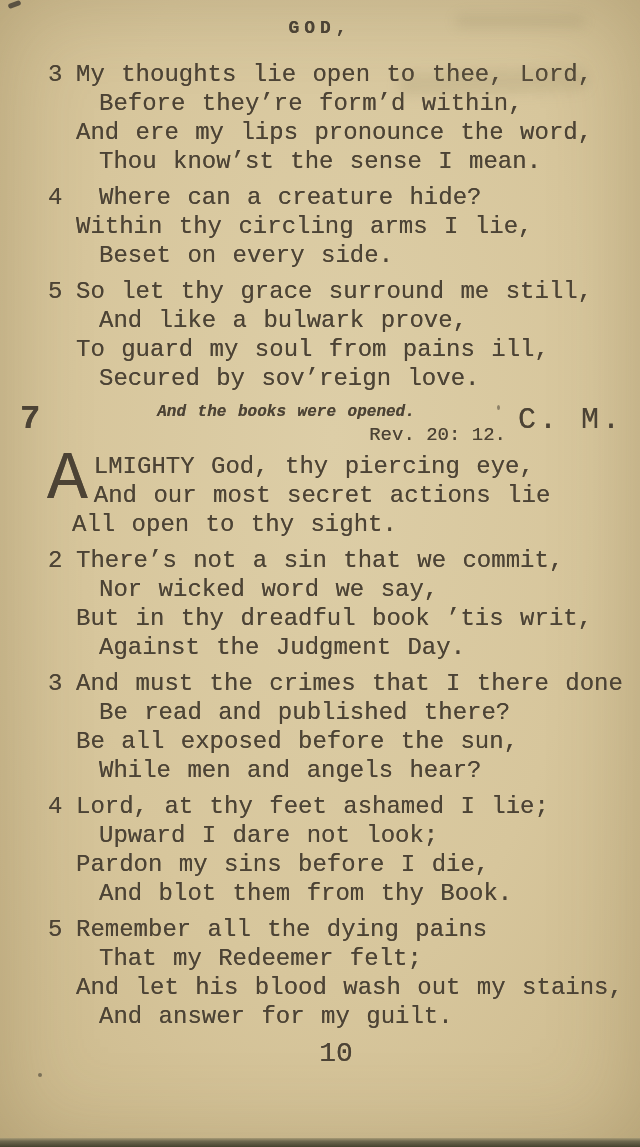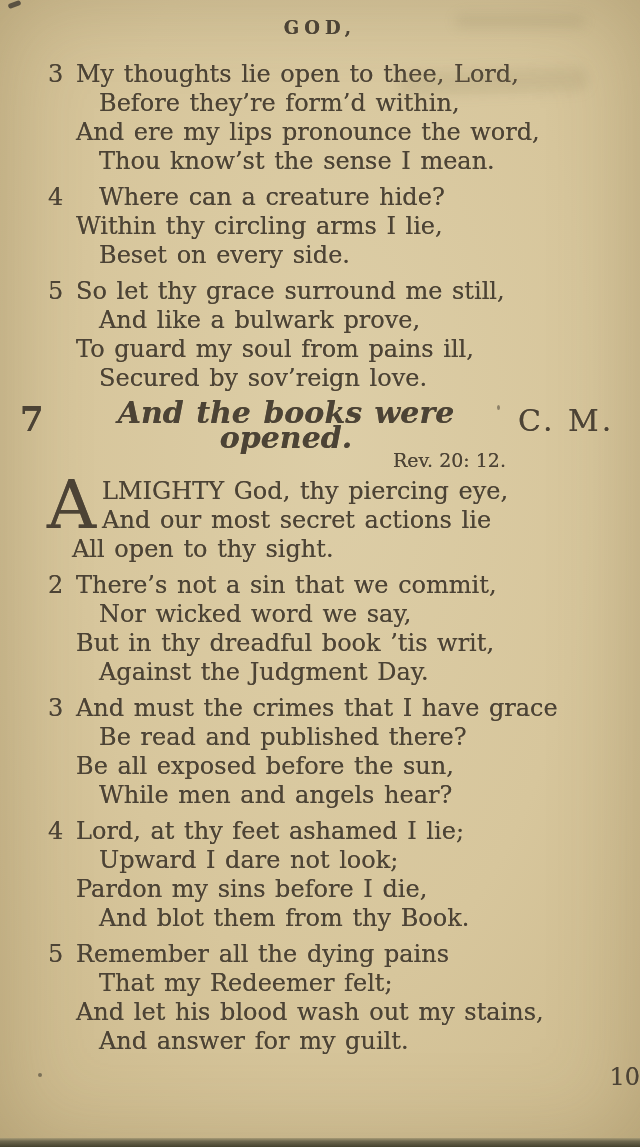--- a/index.html
+++ b/index.html
@@ -9,57 +9,58 @@
     font-family: "DejaVu Serif", serif;
     background: #cdbb8e;
   }
   .page {
     position: relative; width: 640px; height: 1147px;
     box-sizing: border-box; padding-top: 16px;
     background: radial-gradient(ellipse at 52% 38%, #ddcea7 0%, #d7c69c 55%, #cbb88b 100%);
     box-shadow: inset 0 0 90px rgba(110, 92, 55, 0.28);
     color: #4c4335;
     text-shadow: 0 0 0.5px rgba(76, 67, 53, 0.75);
+    font-family: Liberation Mono, monospace;
   }
   .running-header {
     text-align: center; font-size: 18px; font-weight: bold;
     letter-spacing: 5px; line-height: 24px;
   }
   .stanzas { margin-top: 20px; }
   .stanza {
     position: relative; margin: 0 0 7px 48px; padding-left: 28px;
     font-size: 24px; line-height: 29px; word-spacing: 2px;
   }
   .vnum { position: absolute; left: 0; top: 0; }
   .line.indent { padding-left: 23px; }
   .hymn-header { display: flex; margin-top: 6px; }
   .hymn-number {
     width: 62px; box-sizing: border-box; padding-left: 20px;
     font-size: 34px; font-weight: bold; line-height: 38px;
   }
   .title-block { flex: 1; }
   .hymn-title {
     text-align: center; font-style: italic; font-weight: bold;
-    font-size: 30px; line-height: 25px; word-spacing: 2px;
+    font-size: 16px; line-height: 25px; word-spacing: 2px;
   }
   .scripture-ref { text-align: right; margin-right: 4px; font-size: 19px; line-height: 20px; }
   .meter {
     width: 130px; box-sizing: border-box; padding: 3px 0 0 8px;
     font-size: 30px; letter-spacing: 3px;
   }
   .opening-verse {
     margin: 7px 0 7px 45px; font-size: 24px; line-height: 29px; word-spacing: 2px;
   }
   .drop-cap {
     float: left; font-size: 68px; line-height: 52px; height: 54px;
     padding: 2px 6px 0 2px;
   }
   .opening-verse .l2 { padding-left: 28px; }
   .opening-verse .l4 { padding-left: 27px; }
-  .page-number { text-align: right; font-size: 24px; margin-top: 4px; margin-left: 32px; }
+  .page-number { text-align: center; font-size: 28px; margin-top: 4px; margin-left: 32px; }
   .bottom-edge {
     position: absolute; left: 0; bottom: 0; width: 640px; height: 9px;
     background: linear-gradient(180deg, #a89b76 0%, #6e684f 35%, #45422f 100%);
   }
   .bleed {
     position: absolute; background: rgba(138, 122, 84, 0.16);
     filter: blur(6px); border-radius: 10px; pointer-events: none;
   }
   .bleed-1 { left: 398px; top: 70px; width: 190px; height: 24px; transform: rotate(-2deg); }
   .bleed-2 { left: 455px; top: 14px; width: 130px; height: 14px; }
@@ -117,21 +118,21 @@
   <section class="stanzas" style="margin-top:7px;">
     <div class="stanza">
       <span class="vnum">2</span>
       <div class="line">There’s not a sin that we commit,</div>
       <div class="line indent">Nor wicked word we say,</div>
       <div class="line">But in thy dreadful book ’tis writ,</div>
       <div class="line indent">Against the Judgment Day.</div>
     </div>
     <div class="stanza">
       <span class="vnum">3</span>
-      <div class="line">And must the crimes that I have grace</div>
+      <div class="line">And must the crimes that I there done</div>
       <div class="line indent">Be read and published there?</div>
       <div class="line">Be all exposed before the sun,</div>
       <div class="line indent">While men and angels hear?</div>
     </div>
     <div class="stanza">
       <span class="vnum">4</span>
       <div class="line">Lord, at thy feet ashamed I lie;</div>
       <div class="line indent">Upward I dare not look;</div>
       <div class="line">Pardon my sins before I die,</div>
       <div class="line indent">And blot them from thy Book.</div>

